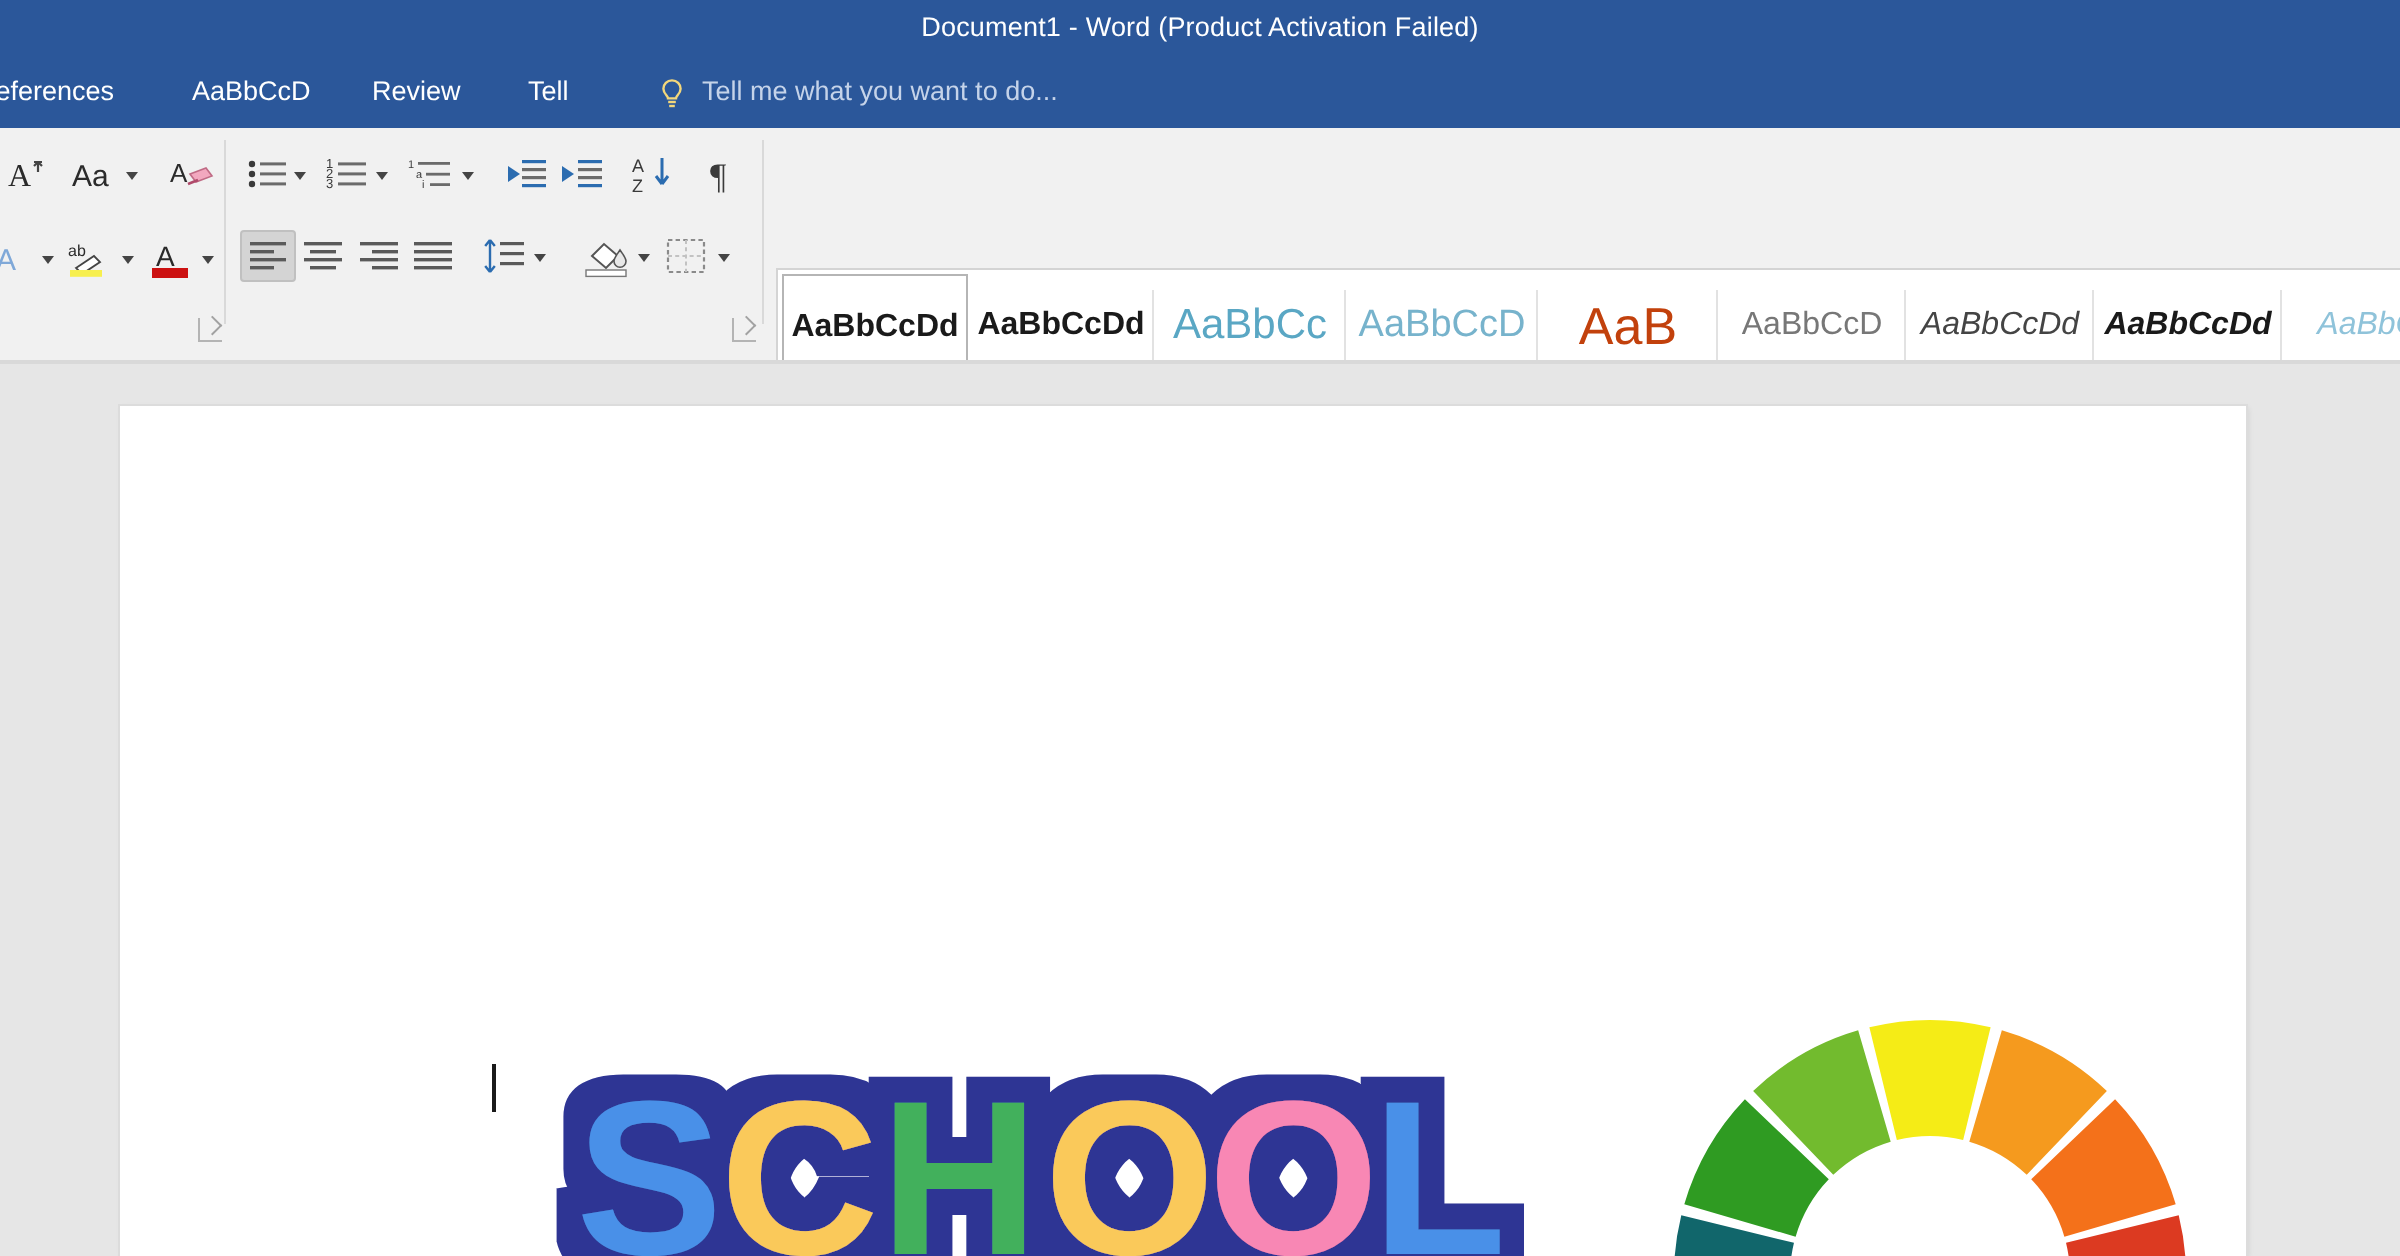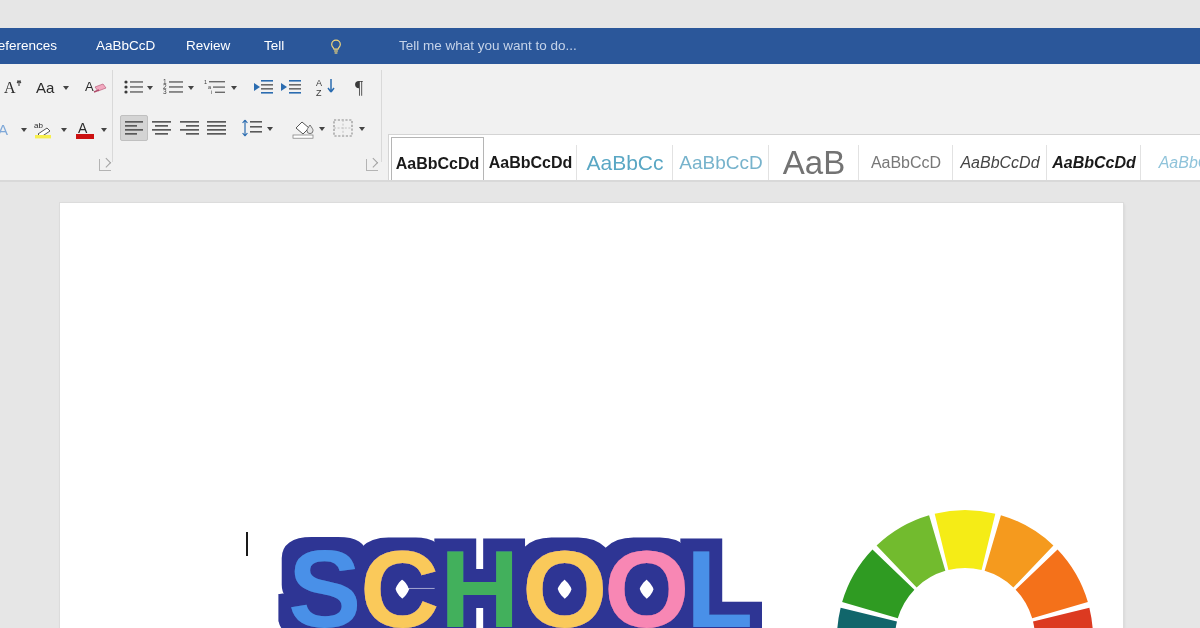--- a/index.html
+++ b/index.html
@@ -55,21 +55,20 @@
     cursor: default;
   }
   .tellme {
     position: absolute;
     top: 0;
     height: 36px;
     line-height: 36px;
     font-size: 13.5px;
     color: #c5d3e9;
     white-space: nowrap;
-    margin-left: 48px;
   }
   .bulb {
     position: absolute;
     left: 329px; top: 11px;
     width: 14px; height: 16px;
   }
 
   
   .ribbon {
     position: absolute;
@@ -223,20 +222,23 @@
     left: 772px; top: 302px;
     width: 266px; height: 266px;
   }
   .color-wheel svg { display: block; }
 </style>
 </head>
 <body>
 
 <div id="app">
 
+  <div class="titlebar">
+    <div class="titlebar-text">Document1 - Word (Product Activation Failed)</div>
+  </div>
 
   <div class="tabstrip">
     <div class="tab" style="left:-12px">References</div>
     <div class="tab" style="left:96px">AaBbCcD</div>
     <div class="tab" style="left:186px">Review</div>
     <div class="tab" style="left:264px">Tell</div>
 
     <div class="bulb">
       <svg width="14" height="16" viewBox="0 0 14 16">
         <path d="M7 1.2c-2.5 0-4.3 1.9-4.3 4.2 0 1.6 .9 2.6 1.6 3.4 .4 .5 .7 .9 .7 1.4h4c0-.5 .3-.9 .7-1.4 .7-.8 1.6-1.8 1.6-3.4C11.3 3.1 9.5 1.2 7 1.2z" fill="none" stroke="#f3d77b" stroke-width="1.2"></path>
@@ -450,21 +452,21 @@
           <div class="style-preview" style="font-size: 21px; font-weight: normal; font-style: normal; color: rgb(90, 167, 196);">AaBbCc</div>
           <div class="style-name">Heading 1</div>
         </div>
         <div class="style-sep" style="left: 187px;"></div>
         <div class="style-item" style="left: 284px; width: 96px;">
           <div class="style-preview" style="font-size: 19px; font-weight: normal; font-style: normal; color: rgb(119, 179, 204);">AaBbCcD</div>
           <div class="style-name">Heading 2</div>
         </div>
         <div class="style-sep" style="left: 283px;"></div>
         <div class="style-item" style="left: 380px; width: 90px;">
-          <div class="style-preview" style="font-size: 33px; font-weight: normal; font-style: normal; color: #737373;">AaB</div>
+          <div class="style-preview" style="font-size: 26px; font-weight: normal; font-style: normal; color: #c2410c;">AaB</div>
           <div class="style-name">Title</div>
         </div>
         <div class="style-sep" style="left: 379px;"></div>
         <div class="style-item" style="left: 470px; width: 94px;">
           <div class="style-preview" style="font-size: 16px; font-weight: normal; font-style: normal; color: rgb(119, 119, 119);">AaBbCcD</div>
           <div class="style-name">Subtitle</div>
         </div>
         <div class="style-sep" style="left: 469px;"></div>
         <div class="style-item" style="left: 564px; width: 94px;">
           <div class="style-preview" style="font-size: 16px; font-weight: normal; font-style: italic; color: rgb(68, 68, 68);">AaBbCcDd</div>

